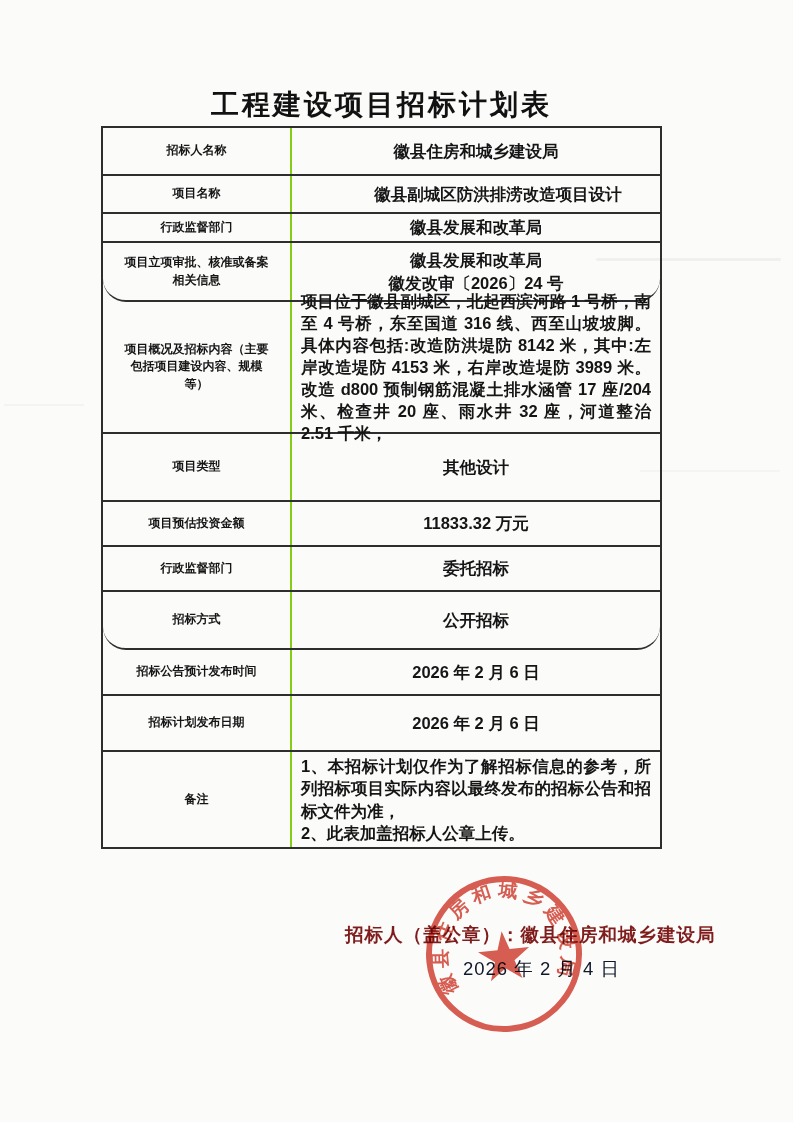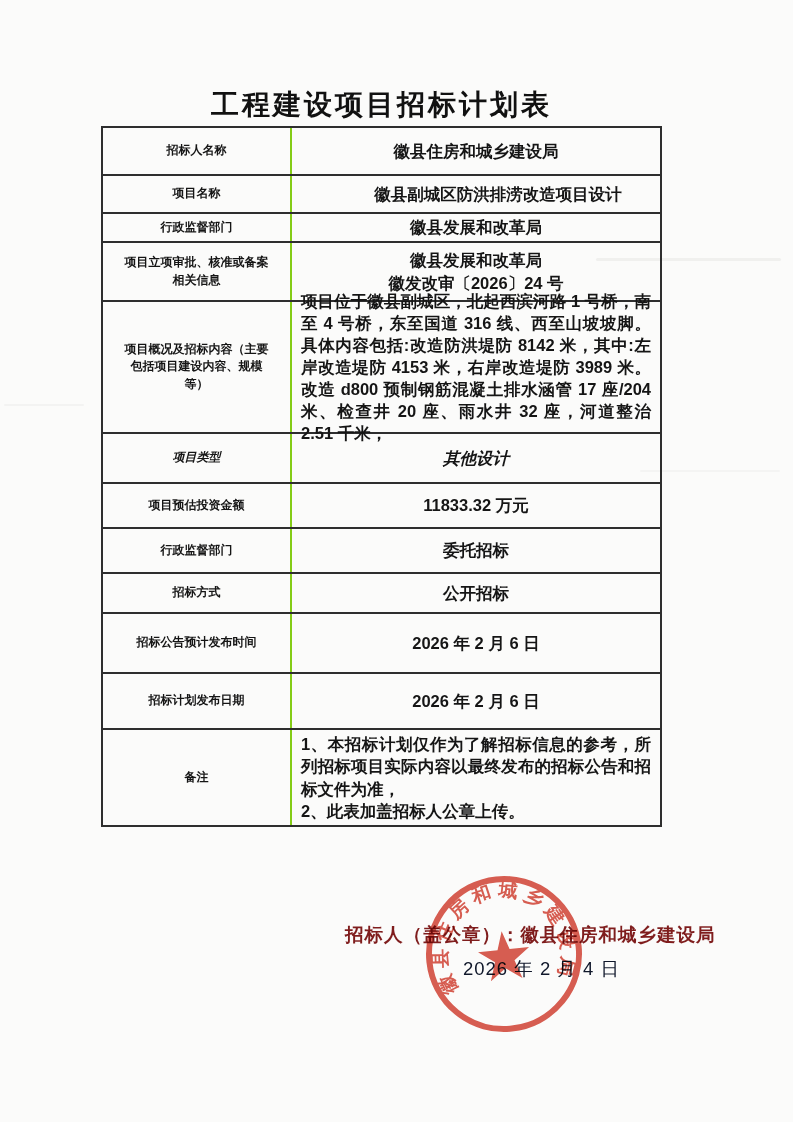--- a/index.html
+++ b/index.html
@@ -96,46 +96,46 @@
         <div class="tvalue">徽县住房和城乡建设局</div>
       </div>
       <div class="trow" style="height: 38px; gap: 44px;">
         <div class="tlabel">项目名称</div>
         <div class="tvalue">徽县副城区防洪排涝改造项目设计</div>
       </div>
       <div class="trow" style="height: 29px;">
         <div class="tlabel">行政监督部门</div>
         <div class="tvalue">徽县发展和改革局</div>
       </div>
-      <div class="trow" style="height: 59px;">
+      <div class="trow" style="height: 59px; border-radius: 23px;">
         <div class="tlabel">项目立项审批、核准或备案相关信息</div>
         <div class="tvalue">徽县发展和改革局
 徽发改审〔2026〕24 号</div>
       </div>
       <div class="trow align-left" style="height: 132px;">
         <div class="tlabel">项目概况及招标内容（主要包括项目建设内容、规模等）</div>
         <div class="tvalue">项目位于徽县副城区，北起西滨河路 1 号桥，南至 4 号桥，东至国道 316 线、西至山坡坡脚。具体内容包括:改造防洪堤防 8142 米，其中:左岸改造堤防 4153 米，右岸改造堤防 3989 米。改造 d800 预制钢筋混凝土排水涵管 17 座/204 米、检查井 20 座、雨水井 32 座，河道整治 2.51 千米，</div>
       </div>
-      <div class="trow" style="height: 50px; font-style: italic;">
+      <div class="trow" style="height: 68px;">
         <div class="tlabel">项目类型</div>
         <div class="tvalue">其他设计</div>
       </div>
       <div class="trow" style="height: 45px;">
         <div class="tlabel">项目预估投资金额</div>
         <div class="tvalue">11833.32 万元</div>
       </div>
       <div class="trow" style="height: 45px;">
         <div class="tlabel">行政监督部门</div>
         <div class="tvalue">委托招标</div>
       </div>
-      <div class="trow" style="height: 40px;">
+      <div class="trow" style="height: 58px; border-radius: 23px;">
         <div class="tlabel">招标方式</div>
         <div class="tvalue">公开招标</div>
       </div>
-      <div class="trow" style="height: 60px;">
+      <div class="trow" style="height: 46px;">
         <div class="tlabel">招标公告预计发布时间</div>
         <div class="tvalue">2026 年 2 月 6 日</div>
       </div>
       <div class="trow" style="height: 56px;">
         <div class="tlabel">招标计划发布日期</div>
         <div class="tvalue">2026 年 2 月 6 日</div>
       </div>
       <div class="trow align-left" style="height: 95px;">
         <div class="tlabel">备注</div>
         <div class="tvalue">1、本招标计划仅作为了解招标信息的参考，所列招标项目实际内容以最终发布的招标公告和招标文件为准，

